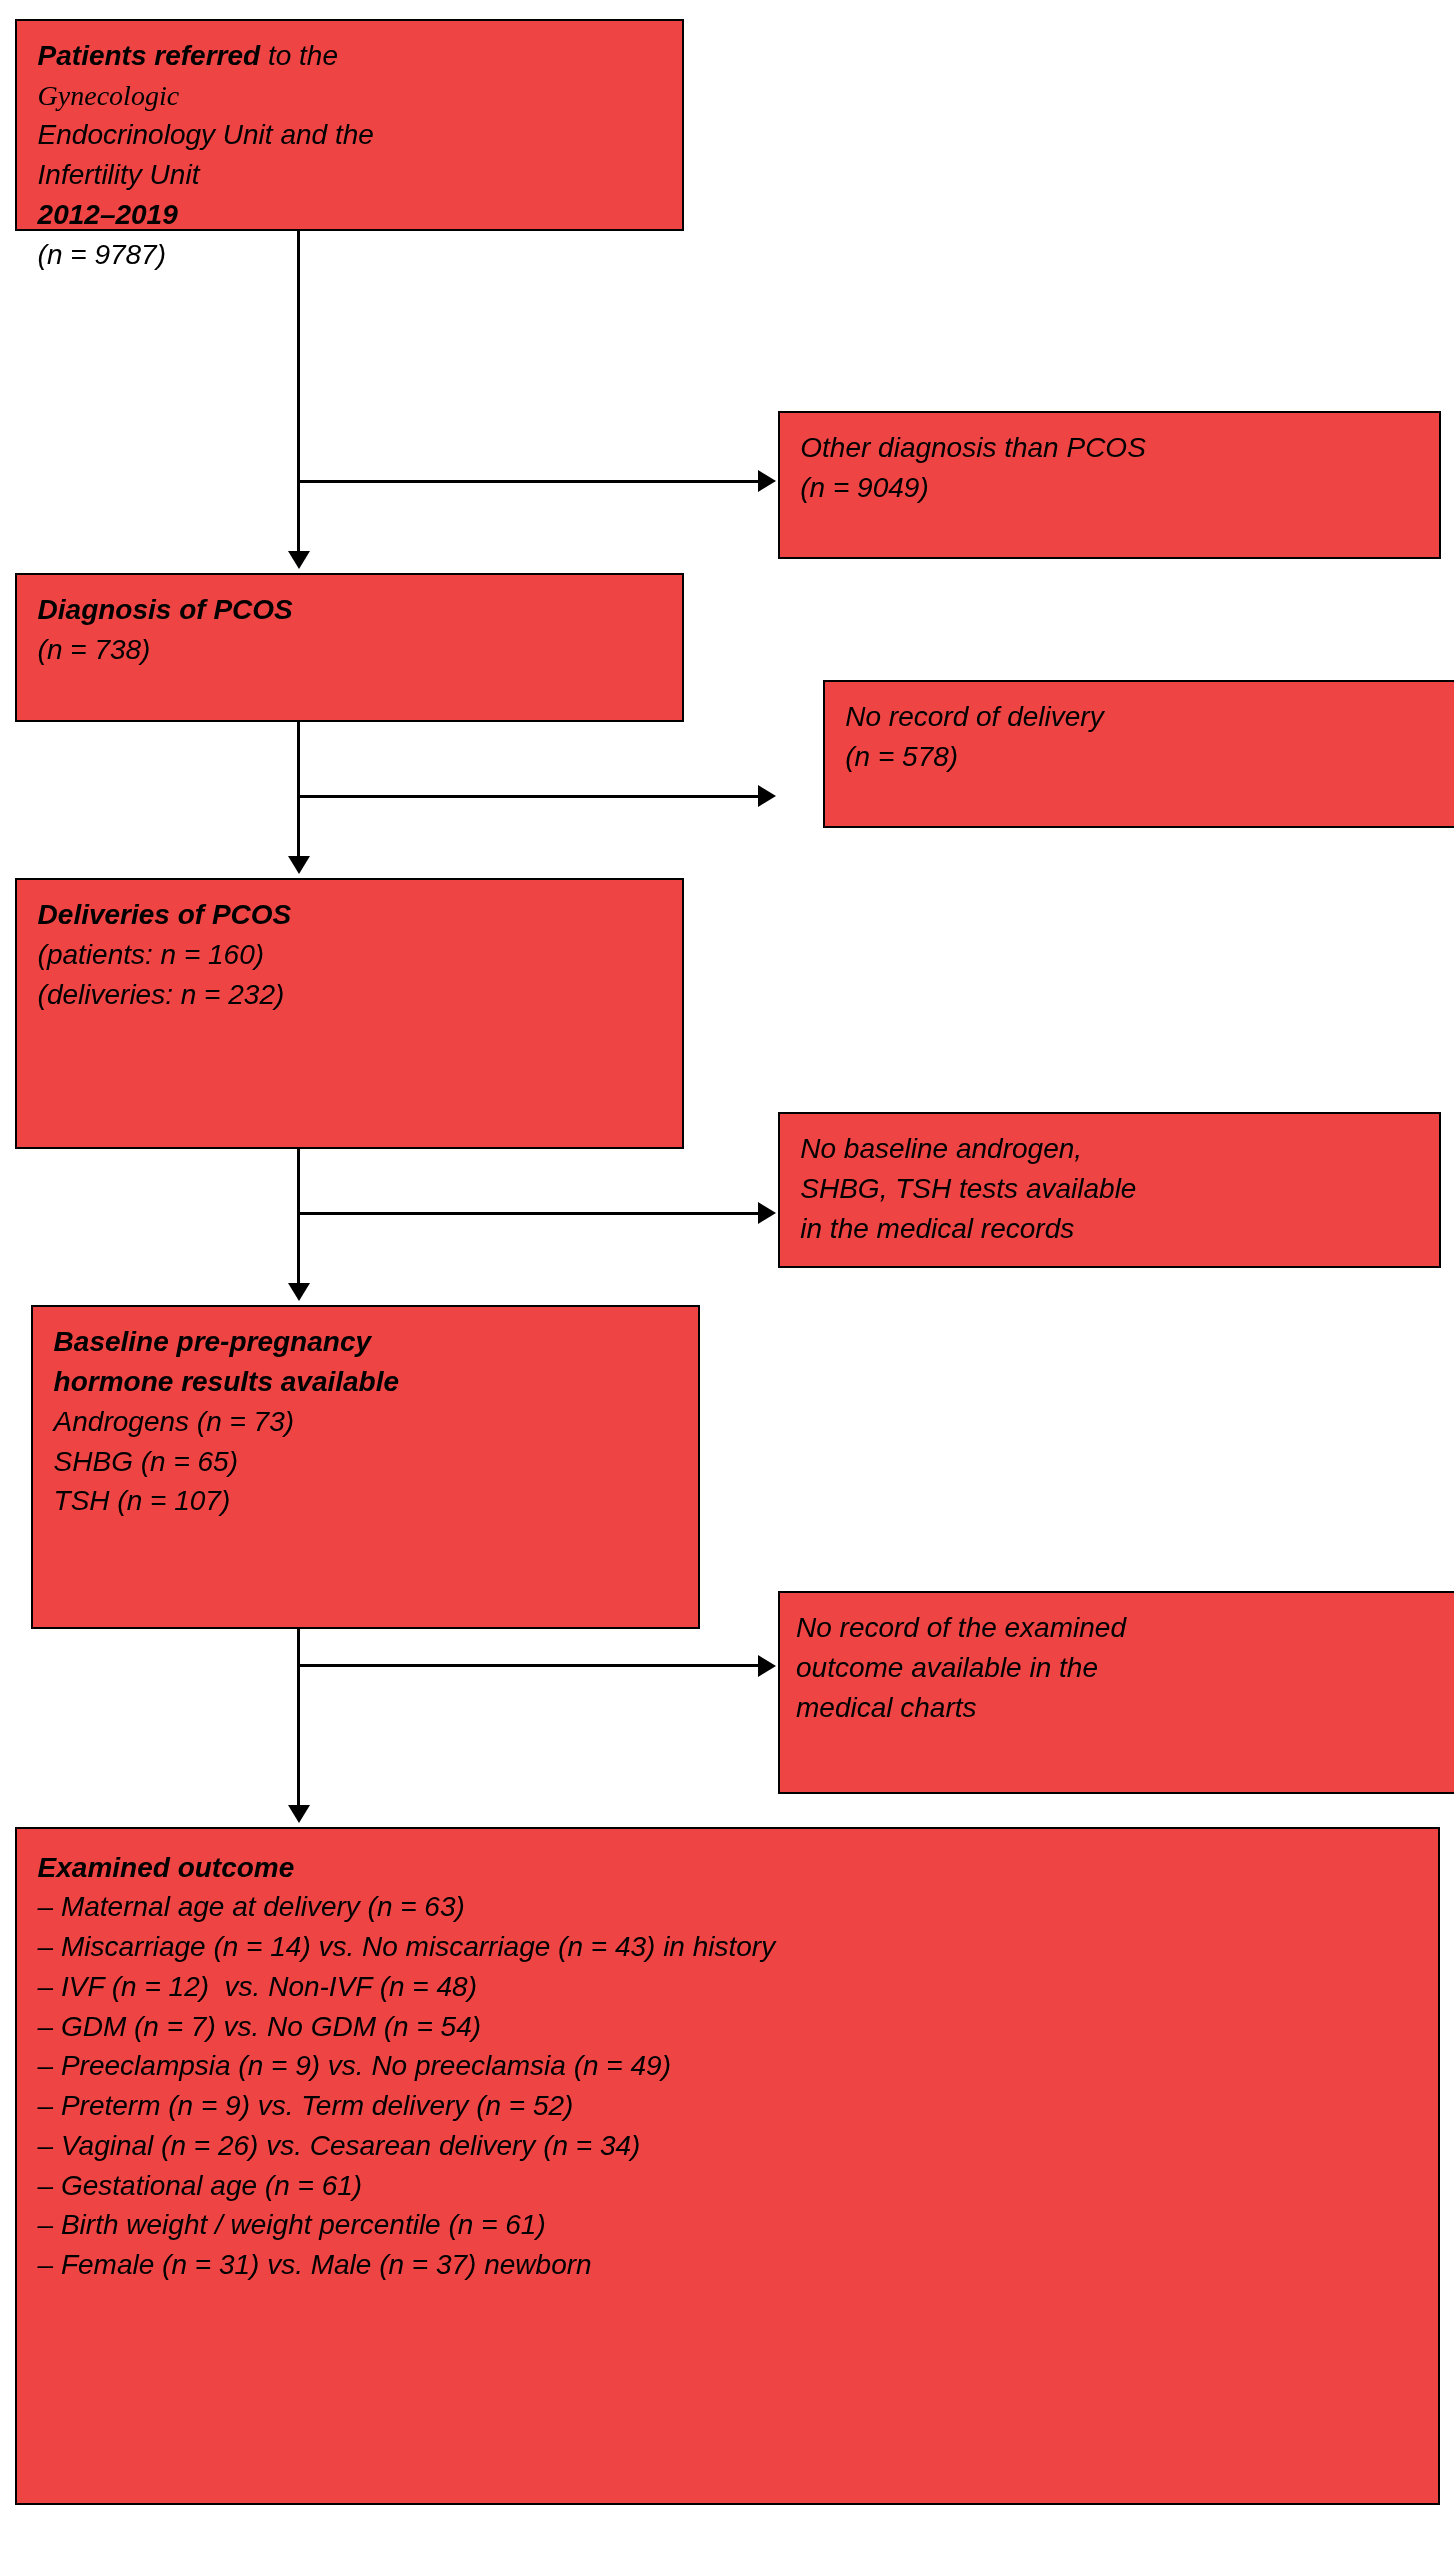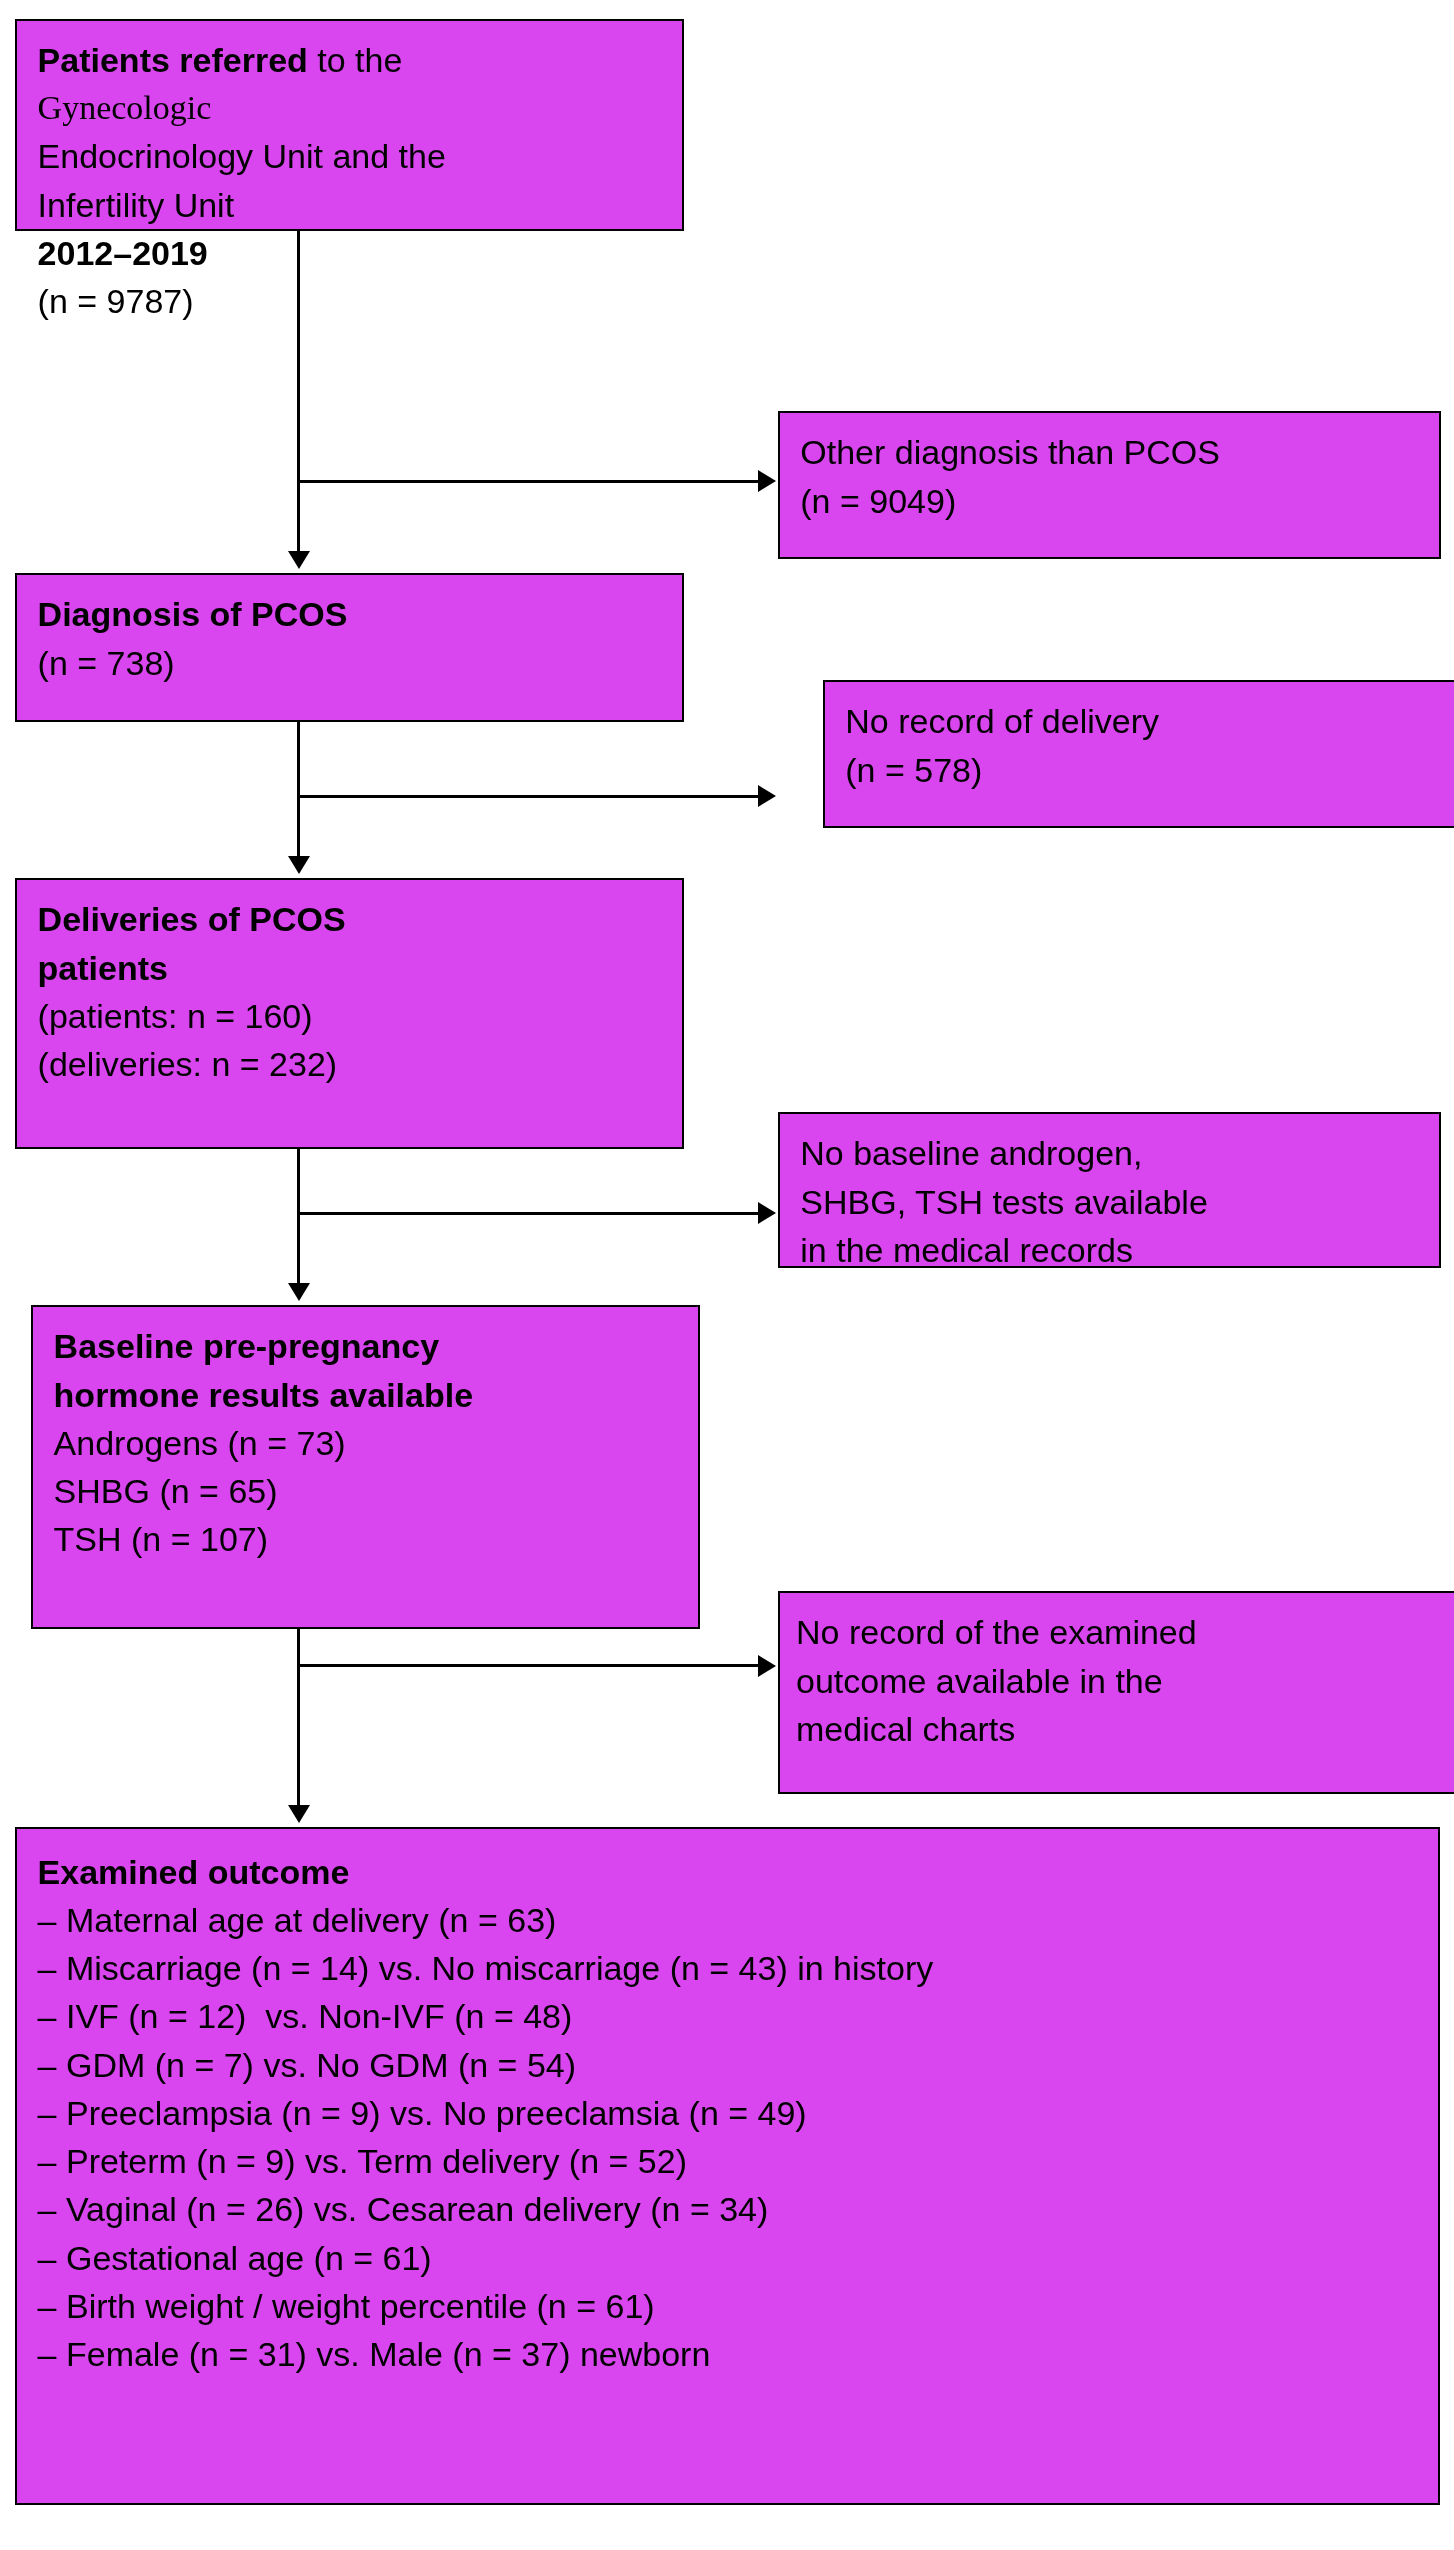--- a/index.html
+++ b/index.html
@@ -17,24 +17,25 @@
     height: 2550px;
     background: #ffffff;
     overflow: hidden;
   }
 
   
   .node {
     position: absolute;
     box-sizing: border-box;
     border: 2.5px solid #000000;
-    background: #d946ef;
+    background: #ef4444;
     padding: 15.3px 18.6px 15.3px 20.3px;
     line-height: 1.42;
-    font-size: 34px;
+    font-size: 28px;
+    font-style: italic;
   }
   .node .ln { display: block; white-space: pre-wrap; }
   .node .b  { font-weight: bold; }
   .node .serif { font-family: "Liberation Serif", serif; font-weight: normal; }
 
   
   .main-node { left: 15.3px; }
   
   .excl-node { }
 
@@ -102,21 +103,20 @@
   <div class="hline" style="left:297px; top:795px; width:464px;"></div>
   <div class="arrow-right" style="left:758px; top:785px;"></div>
 
   <div class="node excl-node" style="left:778px; top:680px; width:792px; height:148px;margin-left:45px;">
     <span class="ln">No record of delivery</span>
     <span class="ln">(n = 578)</span>
   </div>
 
   <div class="node main-node" style="top:878px; width:669px; height:271px;">
     <span class="ln b">Deliveries of PCOS</span>
-    <span class="ln b">patients</span>
     <span class="ln">(patients: n = 160)</span>
     <span class="ln">(deliveries: n = 232)</span>
   </div>
 
   <div class="vline" style="left:297px; top:1149px; height:140px;"></div>
   <div class="arrow-down" style="left:288px; top:1283px;"></div>
 
   <div class="hline" style="left:297px; top:1212px; width:464px;"></div>
   <div class="arrow-right" style="left:758px; top:1202px;"></div>
 

